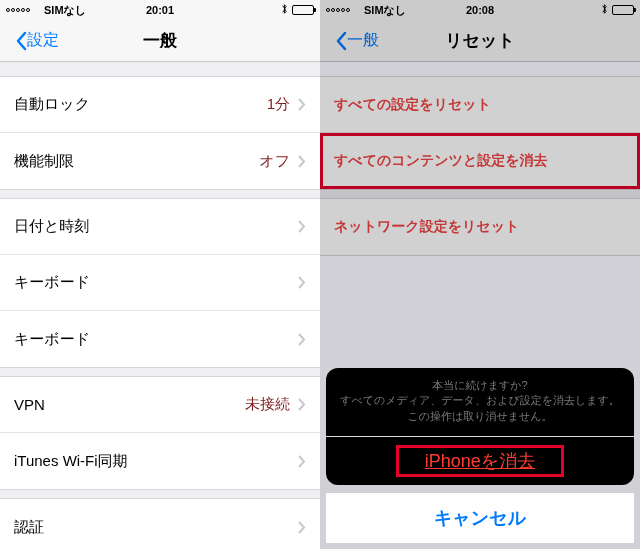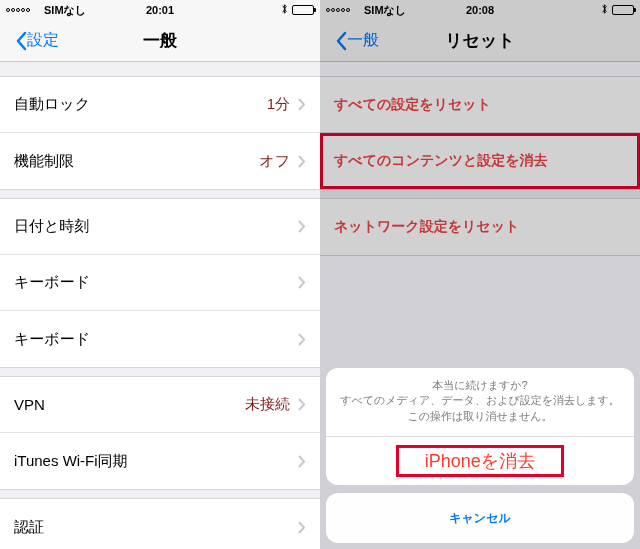--- a/index.html
+++ b/index.html
@@ -93,50 +93,50 @@
     filter: brightness(0.82);
   }
   .pane.right { background: #d0d0d6; }
   
   .sheet-wrap {
     position: absolute;
     left: 0; right: 0; bottom: 0;
     padding: 6px;
   }
   .sheet {
-    background: #ffffff;
+    background: #000000;
     border-radius: 12px;
     overflow: hidden;
   }
   .sheet-msg {
     padding: 10px 14px 12px;
     text-align: center;
     font-size: 11px;
     color: #7a7a80;
     line-height: 1.4;
     border-bottom: 1px solid #dcdce0;
   }
   .sheet-msg .t { display: block; }
   .sheet-btn {
     height: 48px;
     display: flex;
     align-items: center;
     justify-content: center;
     font-size: 18px;
   }
-  .sheet-btn.destructive { color: #ff3b30; }
+  .sheet-btn.destructive { color: #ff3b30; text-decoration: underline; }
   .cancel {
     margin-top: 8px;
     background: #fefefe;
-    border-radius: 12px;
+    border-radius: 1px;
     height: 50px;
     display: flex;
     align-items: center;
     justify-content: center;
-    font-size: 12px;
+    font-size: 18px;
     font-weight: 600;
     color: #007aff;
   }
   .erase-redbox {
     position: absolute;
     border: 3px solid #e4002b;
     pointer-events: none;
   }
 </style>
 </head>

